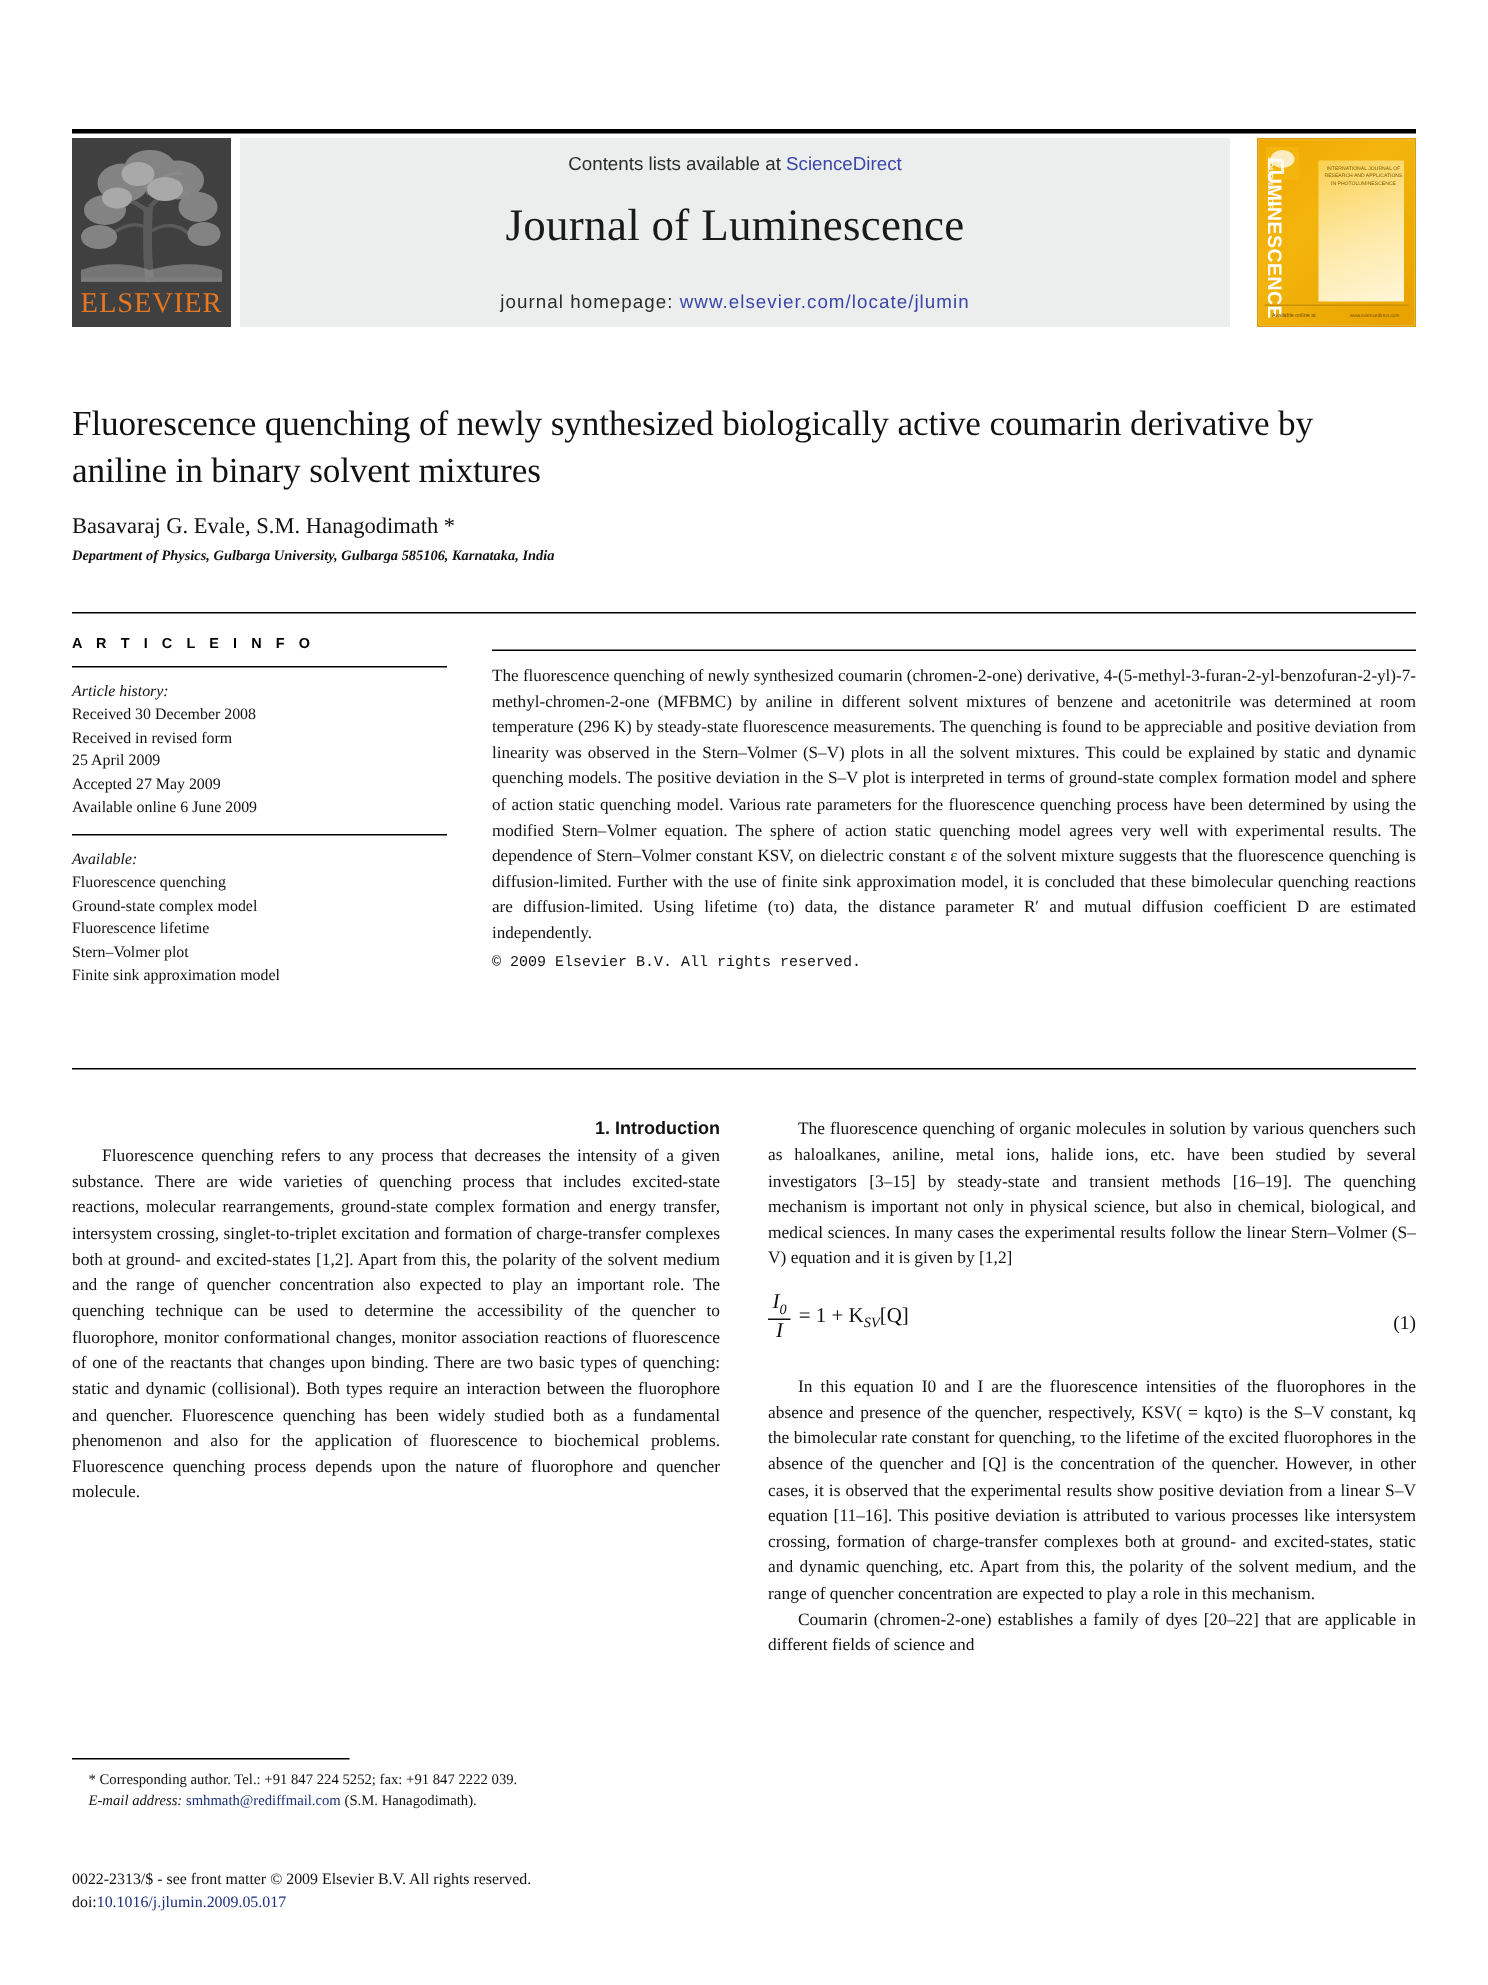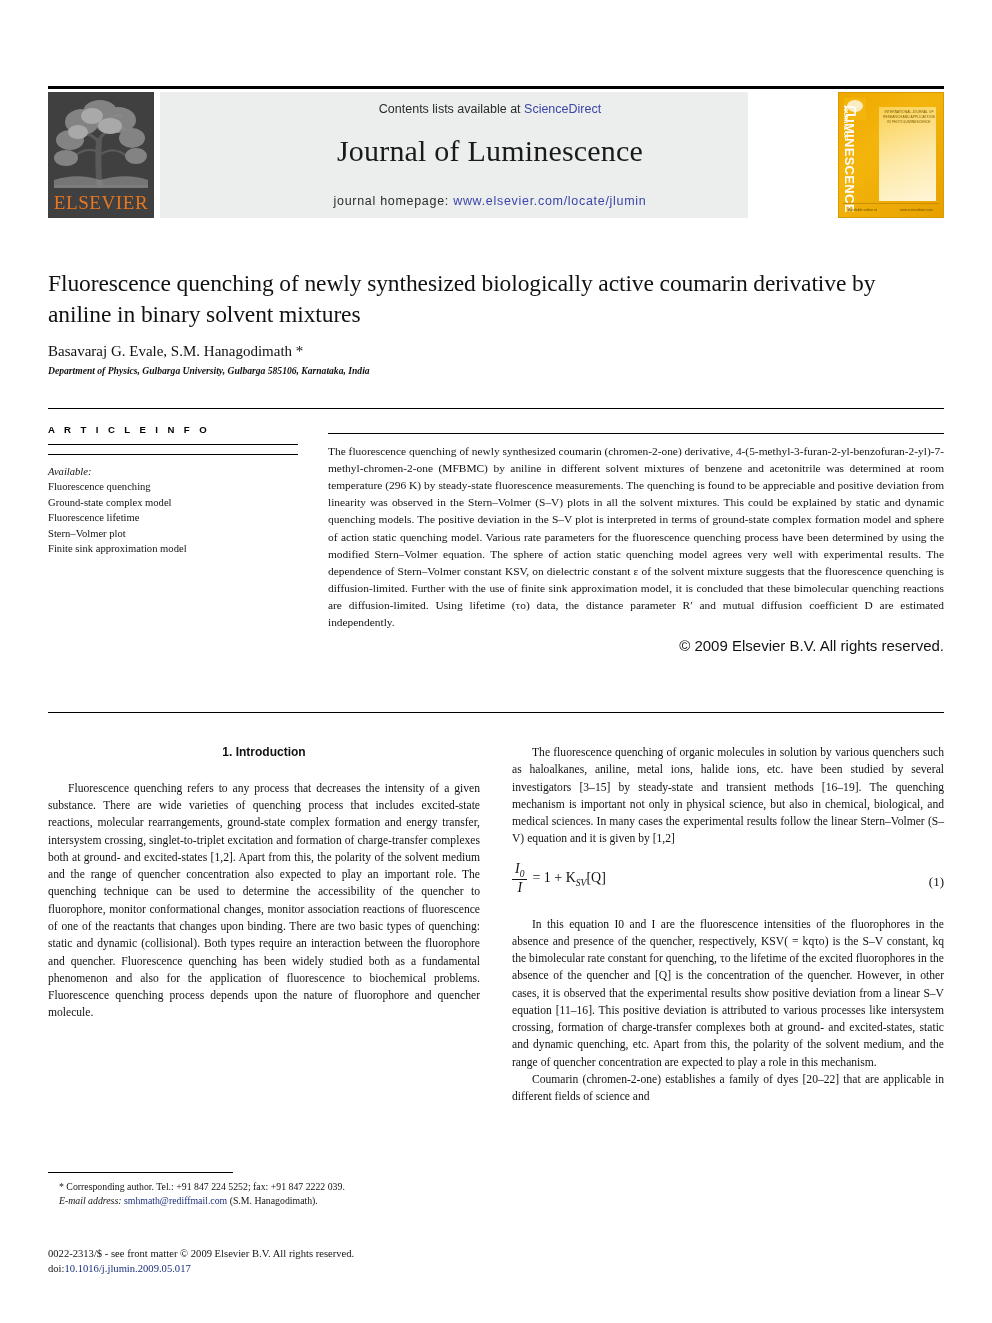--- a/index.html
+++ b/index.html
@@ -63,21 +63,21 @@
     width: 106px;
     text-align: center;
     font-family: "Liberation Serif", serif;
     font-size: 19px;
     letter-spacing: 0.6px;
     color: #e87722;
   }
   .sd-band {
     position: absolute;
     left: 112px; top: 0;
-    width: 588px;
+    width: 660px;
     height: 126px;
     background: #eceded;
   }
   .sd-line {
     position: absolute;
     left: 0; top: 10px;
     width: 660px;
     text-align: center;
     font-family: "Liberation Sans", sans-serif;
     font-size: 12.5px;
@@ -258,23 +258,22 @@
   }
   .abs-text {
     font-family: "Liberation Serif", serif;
     font-size: 11.4px;
     line-height: 1.50;
     text-align: justify;
     color: #111;
   }
   .abs-copy {
     margin-top: 6px;
-    text-align: right;
-    font-family: Liberation Sans, sans-serif;
-    font-size: 15px;
+    font-family: Liberation Mono, monospace;
+    font-size: 10px;
     color: #111;
   }
   .rule-after-abs {
     position: absolute;
     left: 48px; top: 712px;
     width: 896px;
     height: 1px;
     background: #000;
   }
 
@@ -288,22 +287,22 @@
     line-height: 1.49;
     text-align: justify;
     color: #111;
   }
   .col-left { left: 48px; }
   .col-right { left: 512px; }
   .sec-head {
     font-family: "Liberation Sans", sans-serif;
     font-size: 12px;
     font-weight: bold;
-    margin: 0 0 18px 0;
-    text-align: center;
+    margin: 0 0 0 0;
+    text-align: right;
   }
   .para { margin: 0; text-indent: 20px; }
   .para + .para { margin-top: 0; }
 
   
   .equation-row {
     position: relative;
     margin: 14px 0 14px 0;
     height: 40px;
   }
@@ -437,20 +436,28 @@
     <h1 class="art-title">Fluorescence quenching of newly synthesized biologically active coumarin derivative by aniline in binary solvent mixtures</h1>
     <div class="authors">Basavaraj G. Evale, S.M. Hanagodimath *</div>
     <div class="affil">Department of Physics, Gulbarga University, Gulbarga 585106, Karnataka, India</div>
   </div>
 
   <div class="info-rule-top"></div>
 
   <div class="artinfo">
     <div class="section-caps">A R T I C L E  I N F O</div>
     <div class="thin-rule"></div>
+    <div class="artinfo-body">
+      <div class="it-head">Article history:</div>
+      <div>Received 30 December 2008</div>
+      <div>Received in revised form</div>
+      <div>25 April 2009</div>
+      <div>Accepted 27 May 2009</div>
+      <div>Available online 6 June 2009</div>
+    </div>
     <div class="thin-rule"></div>
     <div class="artinfo-body kw-block">
       <div class="it-head">Available:</div>
       <div>Fluorescence quenching</div>
       <div>Ground-state complex model</div>
       <div>Fluorescence lifetime</div>
       <div>Stern–Volmer plot</div>
       <div>Finite sink approximation model</div>
     </div>
   </div>

